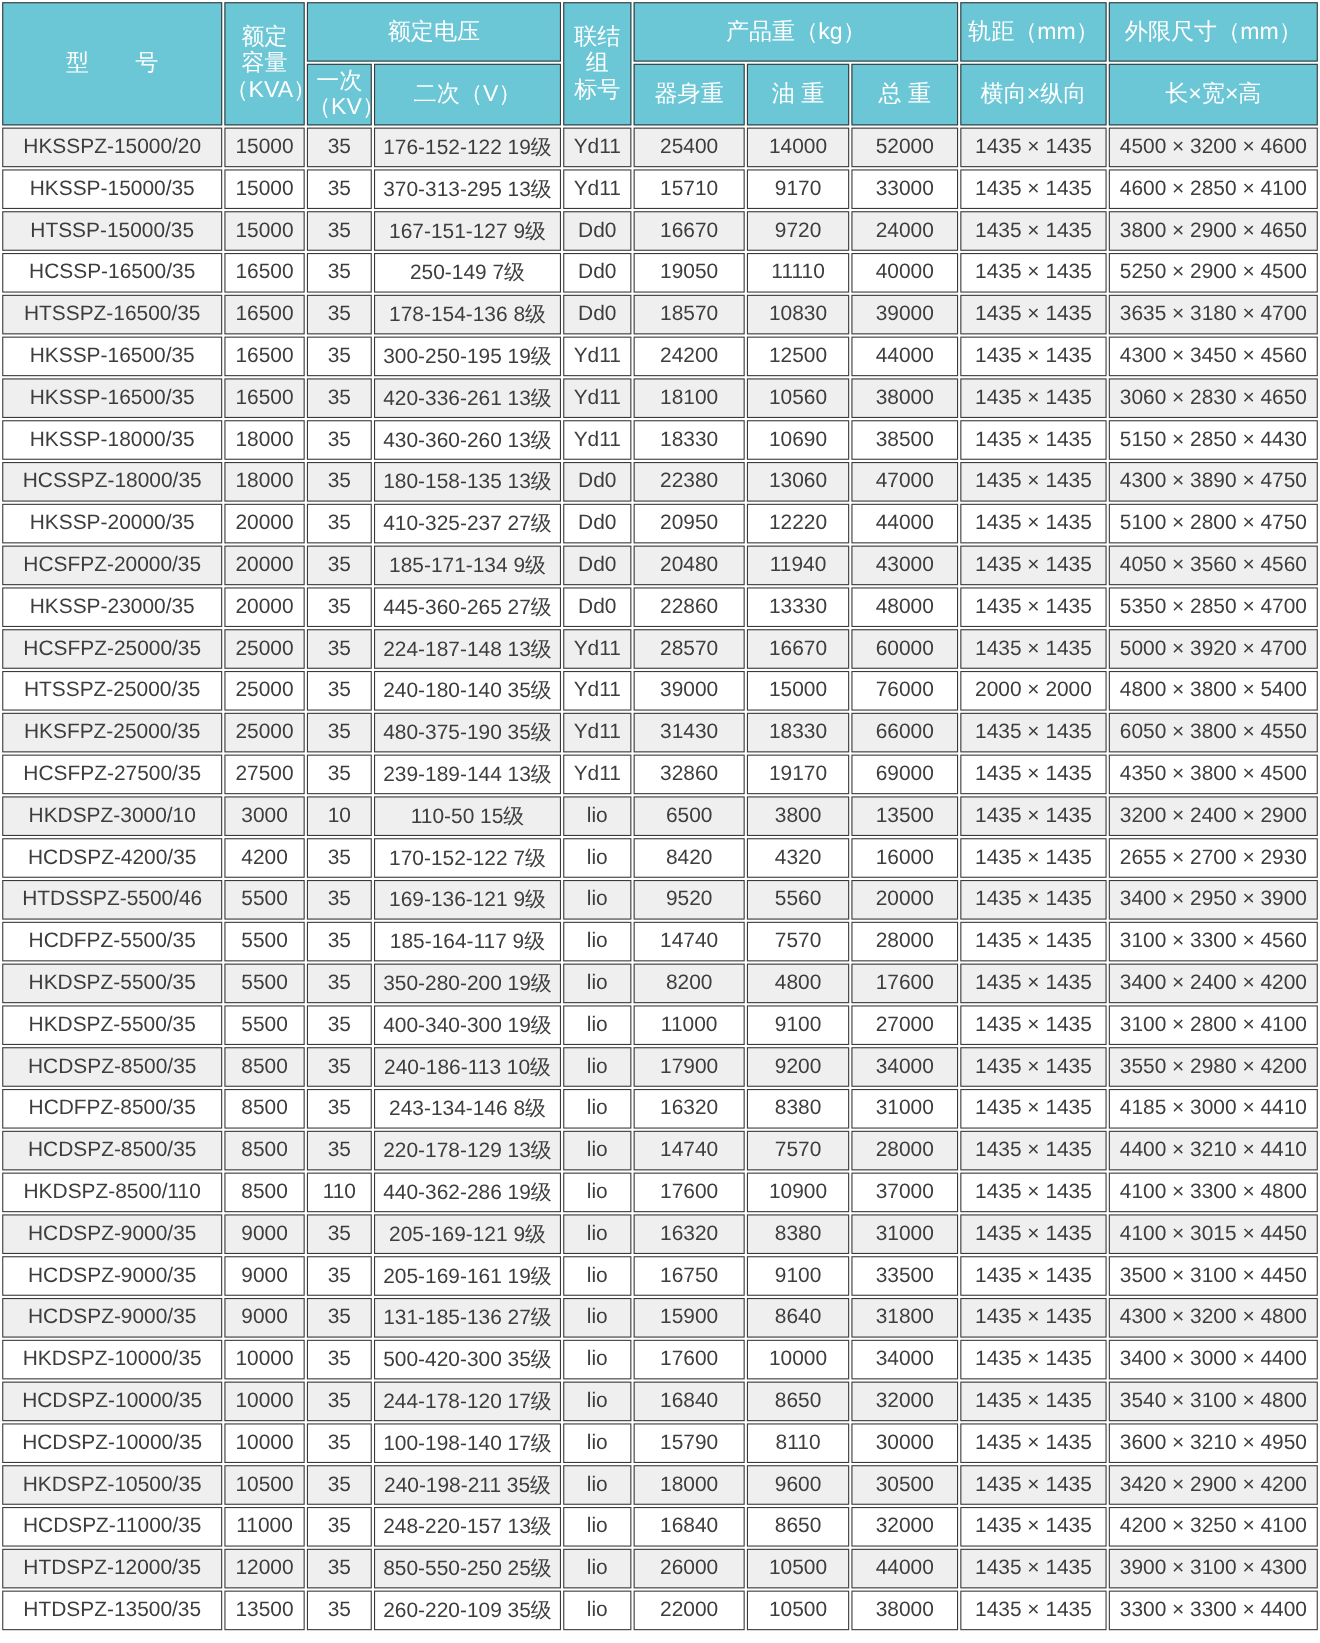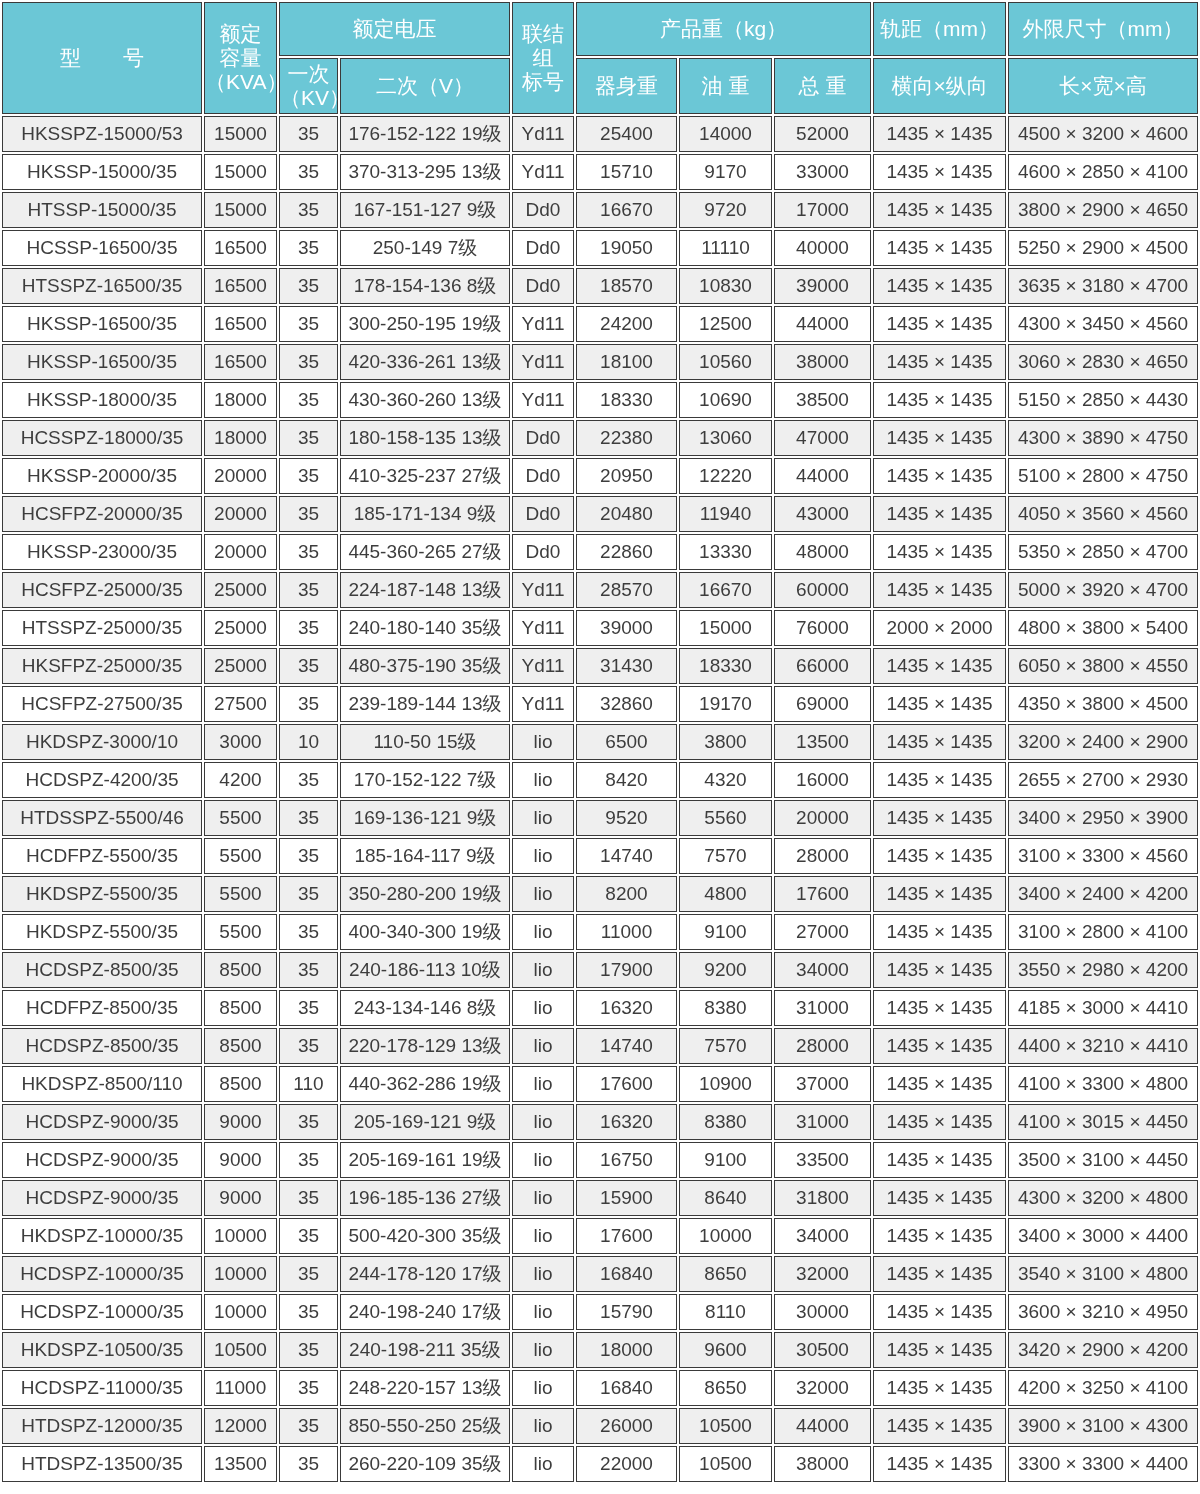--- a/index.html
+++ b/index.html
@@ -94,21 +94,21 @@
         <th>二次（V）</th>
         <th>器身重</th>
         <th>油 重</th>
         <th>总 重</th>
         <th>横向×纵向</th>
         <th>长×宽×高</th>
       </tr>
     </thead>
     <tbody>
         <tr>
-          <td>HKSSPZ-15000/53</td>
+          <td>HKSSPZ-15000/20</td>
           <td>15000</td>
           <td>35</td>
           <td>176-152-122 19级</td>
           <td>Yd11</td>
           <td>25400</td>
           <td>14000</td>
           <td>52000</td>
           <td>1435 × 1435</td>
           <td>4500 × 3200 × 4600</td>
         </tr>
@@ -125,21 +125,21 @@
           <td>4600 × 2850 × 4100</td>
         </tr>
         <tr>
           <td>HTSSP-15000/35</td>
           <td>15000</td>
           <td>35</td>
           <td>167-151-127 9级</td>
           <td>Dd0</td>
           <td>16670</td>
           <td>9720</td>
-          <td>17000</td>
+          <td>24000</td>
           <td>1435 × 1435</td>
           <td>3800 × 2900 × 4650</td>
         </tr>
         <tr>
           <td>HCSSP-16500/35</td>
           <td>16500</td>
           <td>35</td>
           <td>250-149 7级</td>
           <td>Dd0</td>
           <td>19050</td>
@@ -433,21 +433,21 @@
           <td>16750</td>
           <td>9100</td>
           <td>33500</td>
           <td>1435 × 1435</td>
           <td>3500 × 3100 × 4450</td>
         </tr>
         <tr>
           <td>HCDSPZ-9000/35</td>
           <td>9000</td>
           <td>35</td>
-          <td>196-185-136 27级</td>
+          <td>131-185-136 27级</td>
           <td>lio</td>
           <td>15900</td>
           <td>8640</td>
           <td>31800</td>
           <td>1435 × 1435</td>
           <td>4300 × 3200 × 4800</td>
         </tr>
         <tr>
           <td>HKDSPZ-10000/35</td>
           <td>10000</td>
@@ -469,21 +469,21 @@
           <td>16840</td>
           <td>8650</td>
           <td>32000</td>
           <td>1435 × 1435</td>
           <td>3540 × 3100 × 4800</td>
         </tr>
         <tr>
           <td>HCDSPZ-10000/35</td>
           <td>10000</td>
           <td>35</td>
-          <td>240-198-240 17级</td>
+          <td>100-198-140 17级</td>
           <td>lio</td>
           <td>15790</td>
           <td>8110</td>
           <td>30000</td>
           <td>1435 × 1435</td>
           <td>3600 × 3210 × 4950</td>
         </tr>
         <tr>
           <td>HKDSPZ-10500/35</td>
           <td>10500</td>

